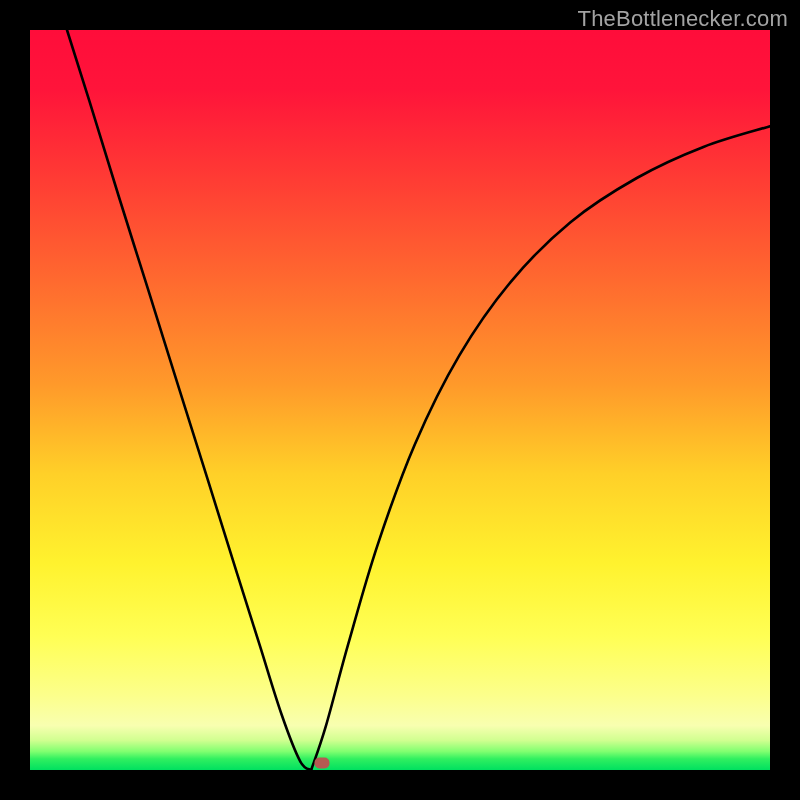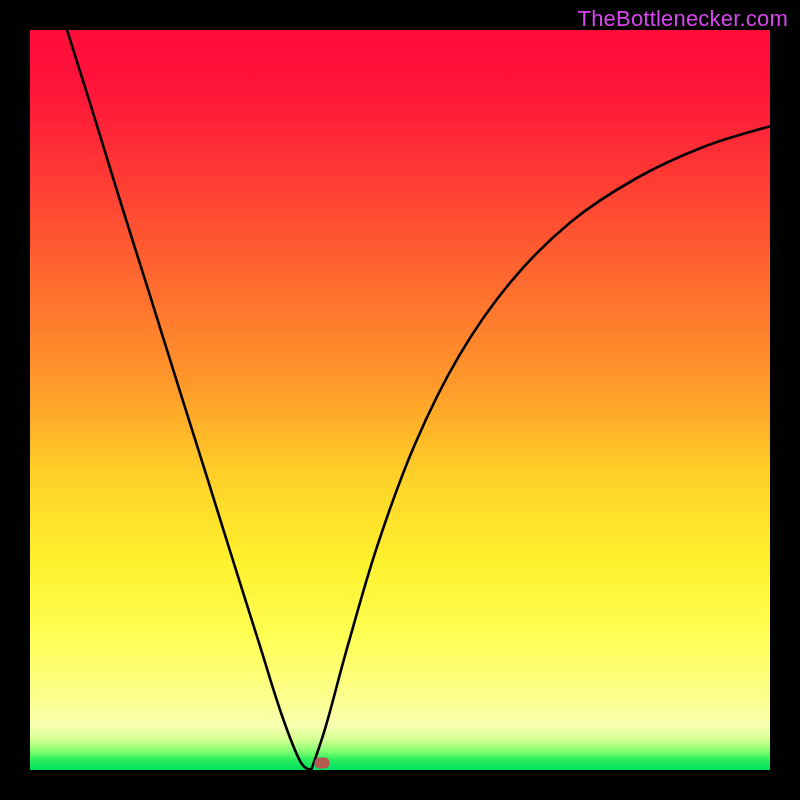--- a/index.html
+++ b/index.html
@@ -41,21 +41,21 @@
       #d0ff90 96%,
       #80ff70 97.5%,
       #30f060 98.5%,
       #00e060 100%
     );
   }
   .attribution {
     position: absolute;
     top: 6px;
     right: 12px;
-    color: #d946ef;
+    color: #a3a3a3;
     font-size: 22px;
     font-weight: 500;
     letter-spacing: 0.2px;
     user-select: none;
   }
   svg.curve {
     position: absolute;
     left: 0;
     top: 0;
     width: 740px;

